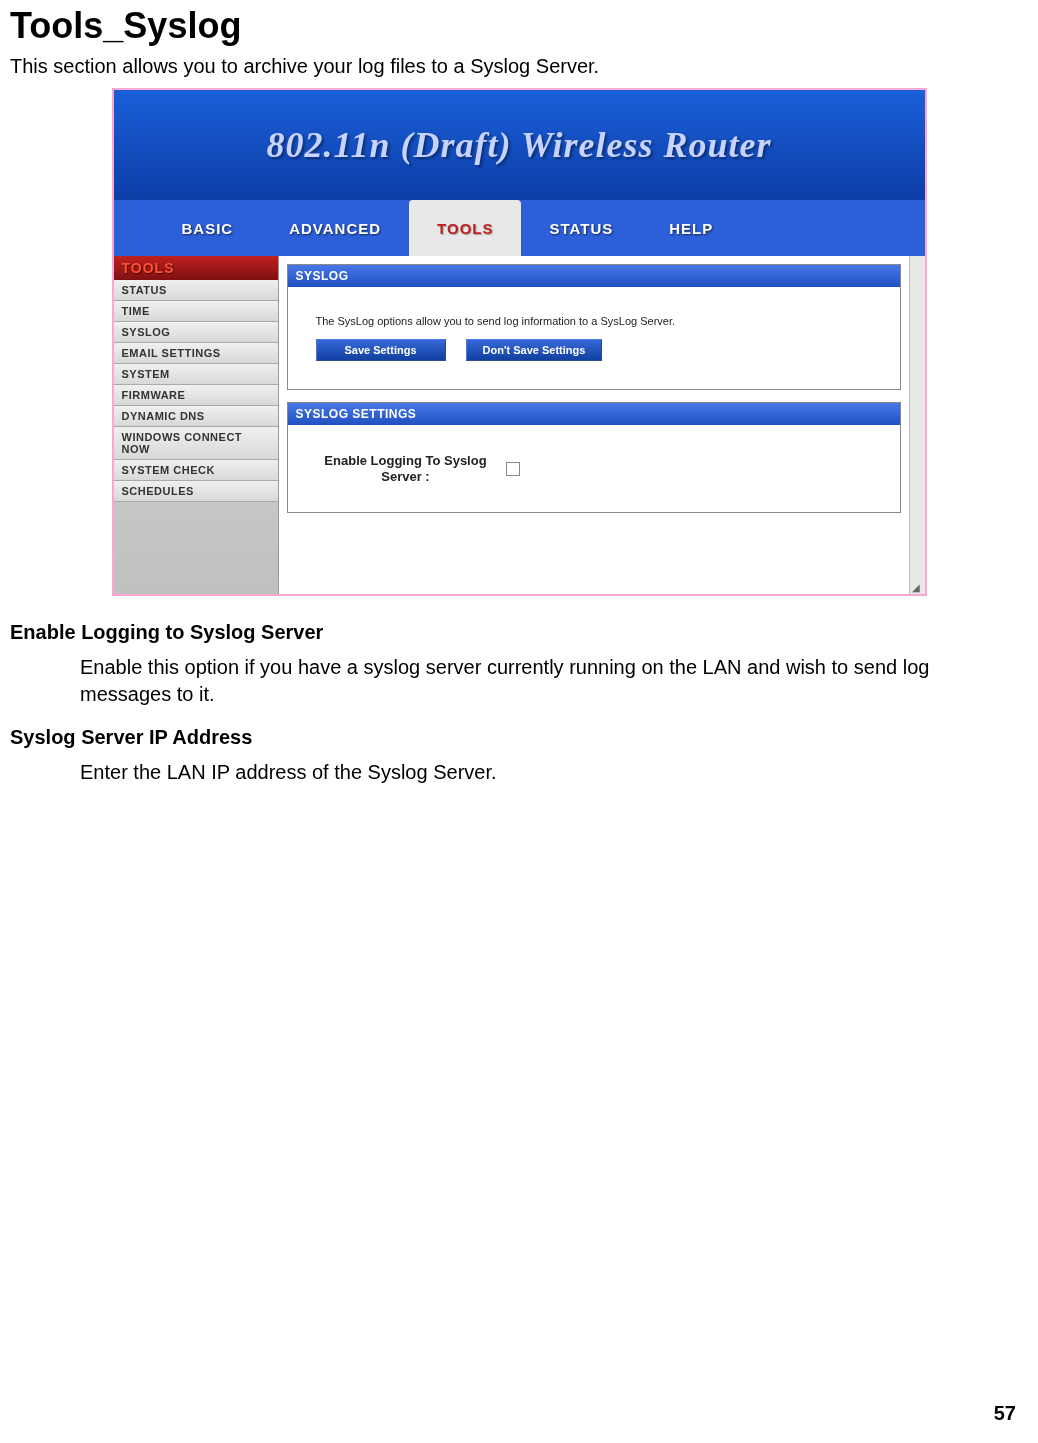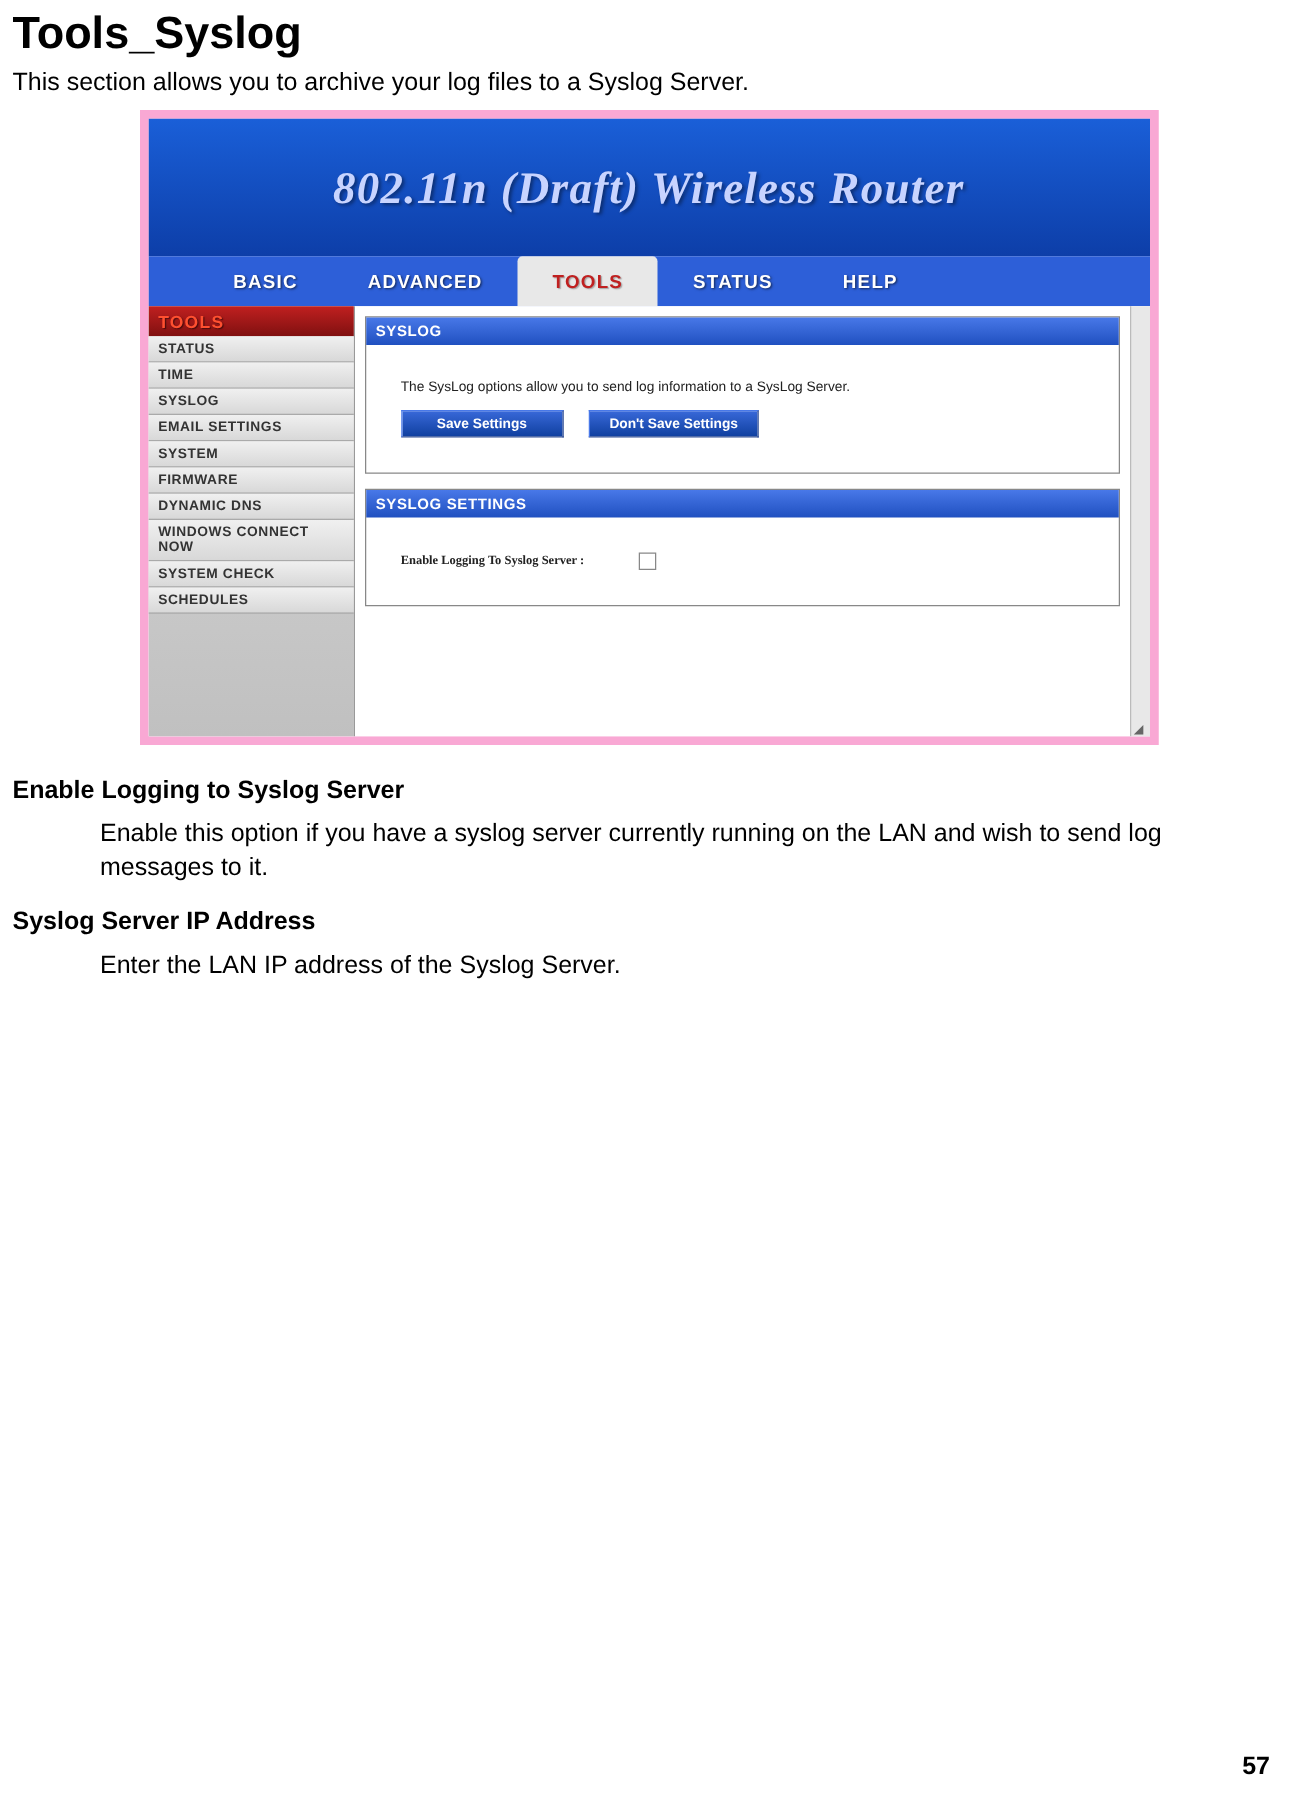--- a/index.html
+++ b/index.html
@@ -18,21 +18,21 @@
     margin-bottom: 8px;
   }
   .intro-text {
     font-size: 20px;
     margin-bottom: 10px;
   }
   .screenshot {
     width: 815px;
     height: 508px;
     margin: 0 auto 25px auto;
-    border: 7px solid #f9a8d4;
+    border: 2px solid #f9a8d4;
     background: #fff;
     display: flex;
     flex-direction: column;
   }
   .banner {
     height: 110px;
     background: linear-gradient(#1a5fd8, #0d3ea8);
     display: flex;
     align-items: center;
     justify-content: center;
@@ -40,21 +40,21 @@
   .banner-text {
     font-family: "Times New Roman", serif;
     font-weight: bold;
     font-style: italic;
     font-size: 36px;
     color: #c8d4ff;
     text-shadow: 2px 2px 3px rgba(0,0,0,0.4);
     letter-spacing: 1px;
   }
   .topnav {
-    height: 40px;
+    height: 56px;
     background: #2d5fd8;
     display: flex;
     align-items: stretch;
     padding-left: 40px;
   }
   .topnav-item {
     color: #fff;
     font-weight: bold;
     font-size: 15px;
     letter-spacing: 1px;
@@ -137,25 +137,24 @@
     text-align: center;
     cursor: pointer;
   }
   .settings-row {
     display: flex;
     align-items: center;
     gap: 10px;
   }
   .settings-label {
     font-weight: bold;
-    font-size: 10px;
-    text-align: left;
+    font-size: 13px;
+    text-align: center;
     width: 180px;
     line-height: 1.2;
-    font-family: Liberation Serif, serif;
   }
   .checkbox {
     width: 14px;
     height: 14px;
     border: 1px solid #888;
     background: #fff;
   }
   .scrollbar {
     width: 16px;
     background: #e8e8e8;

